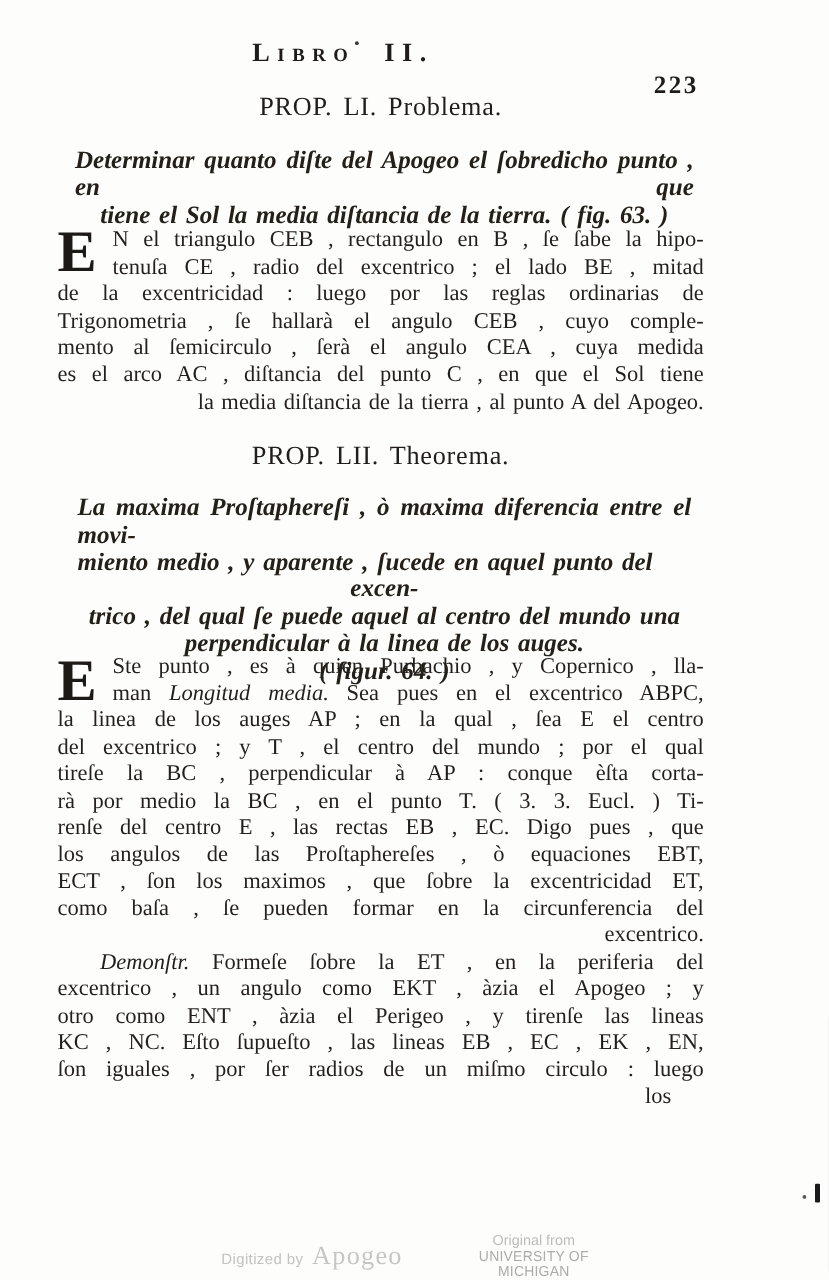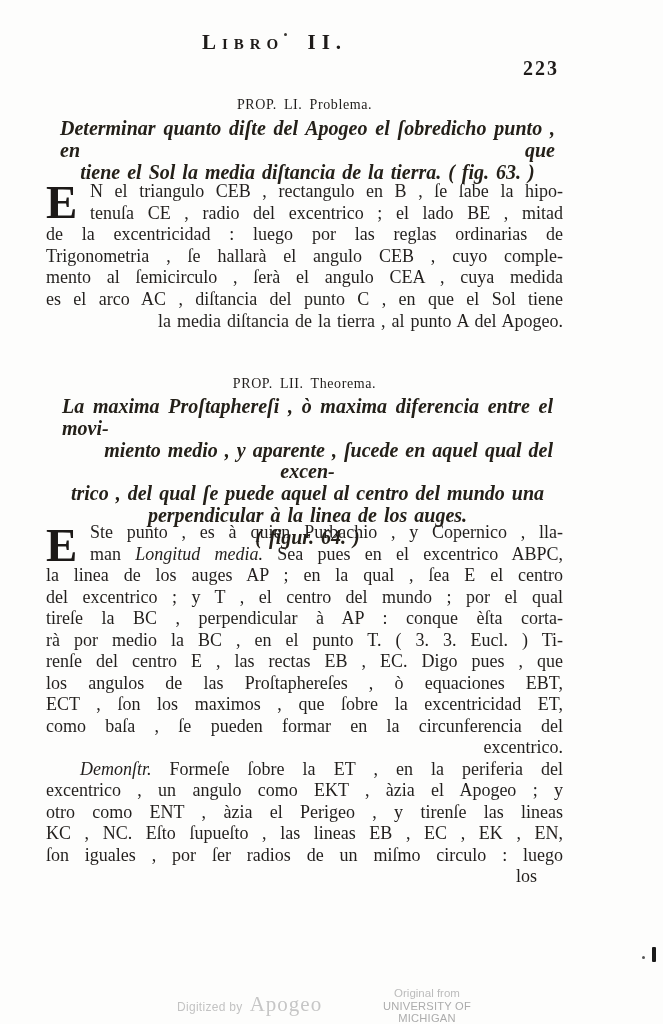--- a/index.html
+++ b/index.html
@@ -22,21 +22,21 @@
   .page-number{
     position:absolute; right:4px; top:1px; font-size:20px; font-weight:700;
     letter-spacing:2px; color:#1e1b19;margin-top:26px;
   }
   .head-dot{position:absolute; left:284px; top:33px; width:3px; height:3px;
     background:#3a3733; border-radius:50%;}
 
   
   .prop-heading{
     position:absolute; left:0; width:100%; text-align:center;
-    font-size:14px; letter-spacing:0.6px; word-spacing:3px; color:#201d1b;margin-top:24px;
+    font-size:21px; letter-spacing:0.6px; word-spacing:3px; color:#201d1b;
   }
   .h51{top:73px;}
   .h52{top:352px;}
 
   
   .statement{
     position:absolute; left:0; width:100%;
     font-style:italic; font-weight:600; font-size:20px; line-height:21.8px;
     color:#242019; word-spacing:2px;
   }
@@ -47,21 +47,21 @@
   .para{
     position:absolute; left:0; width:517px;
     font-size:18px; line-height:21.6px; word-spacing:1.5px;
   }
   .p1{top:181px;}
   .p2{top:522px; line-height:21.5px;}
   .para{position:absolute;}
   .line{display:block; white-space:nowrap;}
   .jl{white-space:normal; text-align:justify; text-align-last:justify;}
   .nl{text-align:right;}
-  .cl{white-space:normal; text-align:right; text-align-last:center;}
+  .cl{white-space:normal; text-align:left; text-align-last:center;}
   .dc-indent{padding-left:44px;}
   .demo-indent{padding-left:34px;}
   .dropcap{
     position:absolute; left:0px; top:1px; font-size:47px; line-height:40px;
     font-weight:700; color:#1c1917; letter-spacing:0;
   }
   .dc2{top:3px;}
   .ital{font-style:italic;}
   .catchword-line{text-align:right; padding-right:26px;}
 
@@ -116,21 +116,21 @@
       <span class="line jl">Trigonometria , ſe hallarà el angulo CEB , cuyo comple-</span>
       <span class="line jl">mento al ſemicirculo , ſerà el angulo CEA , cuya medida</span>
       <span class="line jl">es el arco AC , diſtancia del punto C , en que el Sol tiene</span>
       <span class="line nl">la media diſtancia de la tierra , al punto A del Apogeo.</span>
     </div>
 
     <div class="prop-heading h52">PROP. LII. Theorema.</div>
 
     <div class="statement s52">
       <span class="line jl">La maxima Proſtaphereſi , ò maxima diferencia entre el movi-</span>
-      <span class="line cl">miento medio , y aparente , ſucede en aquel qual del excen-</span>
+      <span class="line cl">miento medio , y aparente , ſucede en aquel punto del excen-</span>
       <span class="line cl">trico , del qual ſe puede aquel al centro del mundo una</span>
       <span class="line cl">perpendicular à la linea de los auges.</span>
       <span class="line cl">( figur. 64. )</span>
     </div>
 
     <div class="para p2">
       <span class="dropcap dc2">E</span>
       <span class="line jl dc-indent">Ste punto , es à quien Purbachio , y Copernico , lla-</span>
       <span class="line jl dc-indent"><span>man </span><span class="ital">Longitud media.</span><span> Sea pues en el excentrico ABPC,</span></span>
       <span class="line jl">la linea de los auges AP ; en la qual , ſea E el centro</span>

